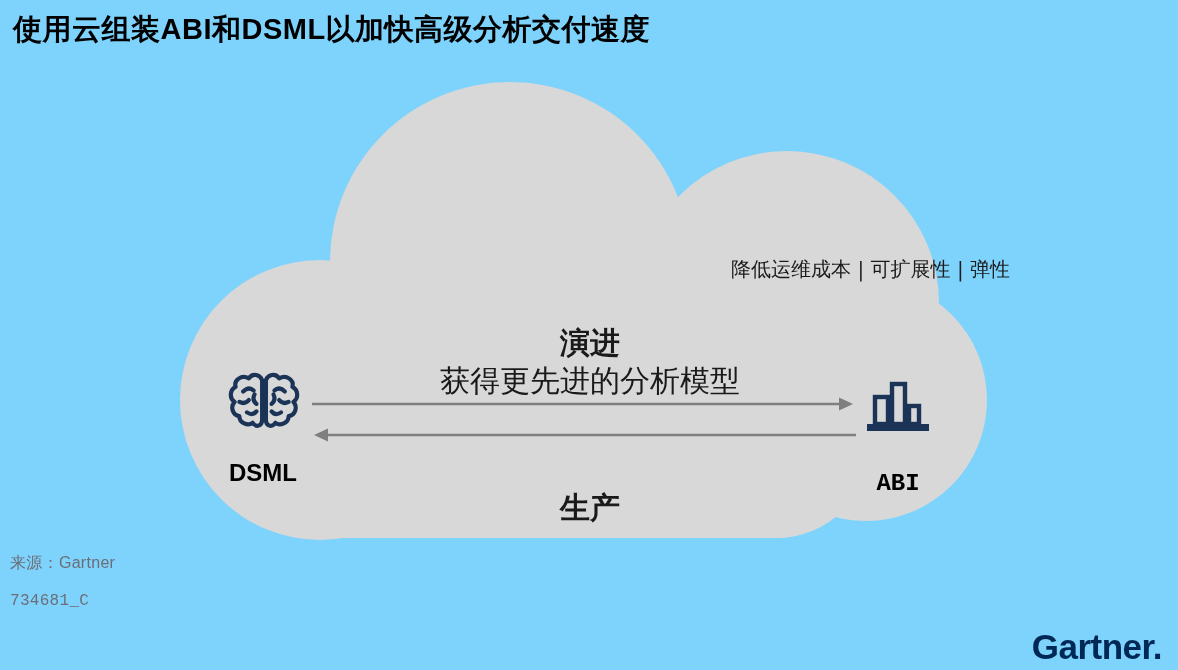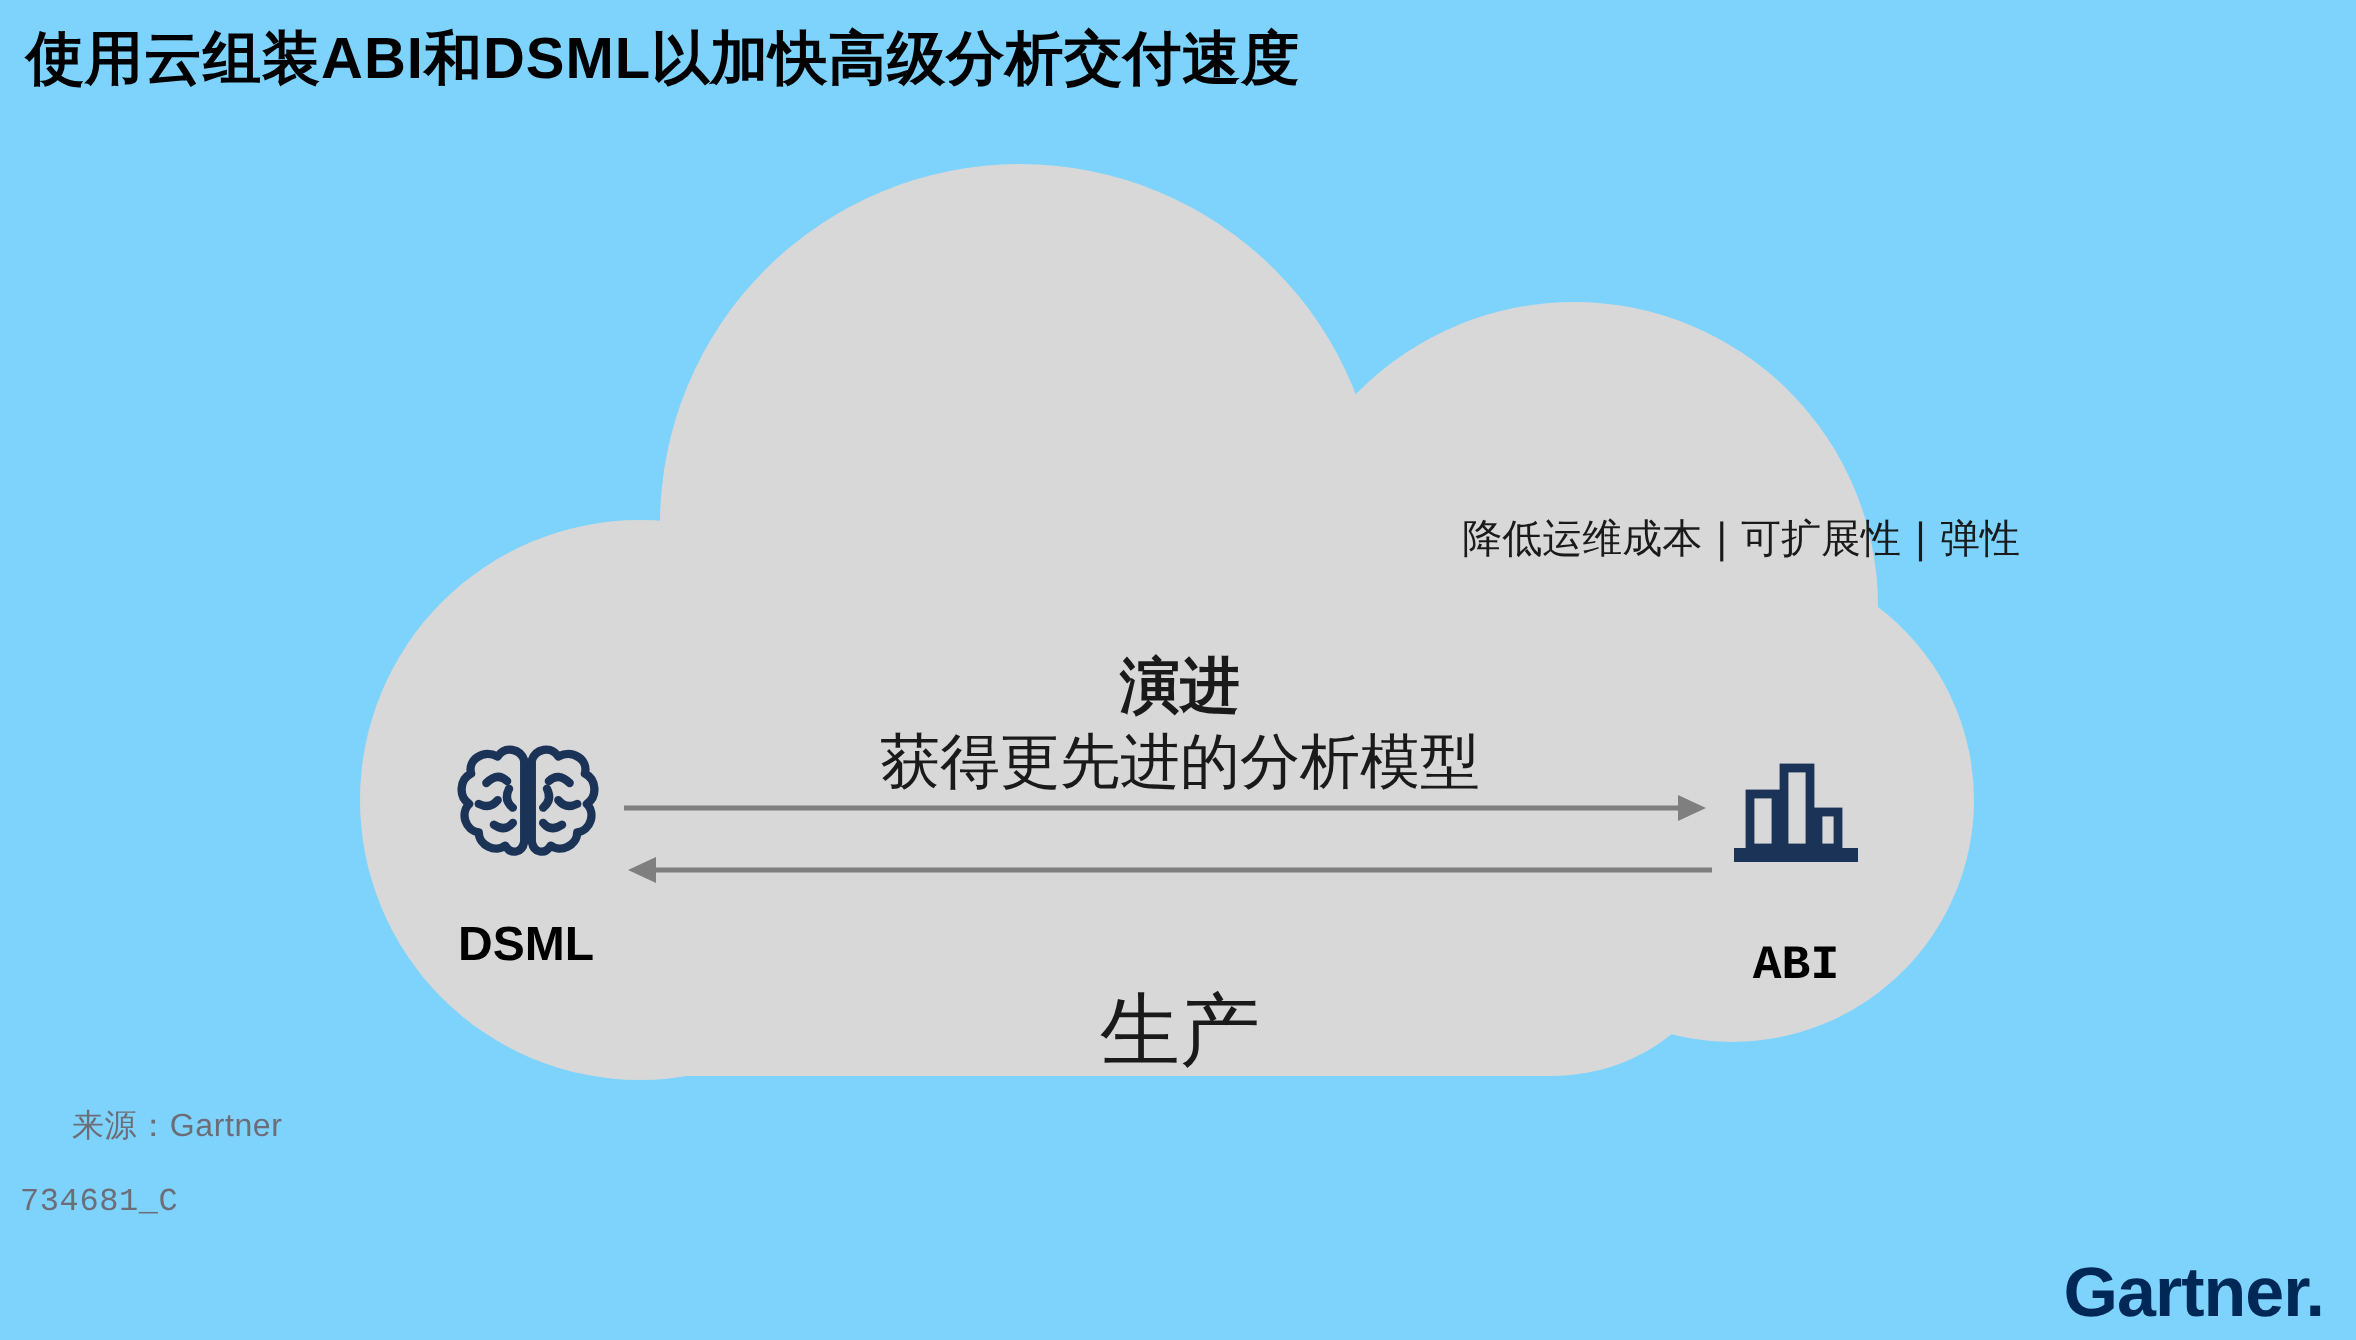--- a/index.html
+++ b/index.html
@@ -33,21 +33,21 @@
     width: 840px;
     text-align: center;
     color: #1a1a1a;
     font-family: "DejaVu Serif", serif;
     white-space: nowrap;
   }
   .benefits  { top: 256px; font-size: 20px; text-align: right; }
   .evolve-h  { top: 323px; font-size: 30px; font-weight: bold; }
   .evolve-d  { top: 361px; font-size: 30px; }
   .produce-d { top: 449px; font-size: 30px; }
-  .produce-h { top: 488px; font-size: 40px; font-weight: normal; }
+  .produce-h { top: 488px; font-size: 30px; font-weight: bold; }
   .arrows-svg {
     position: absolute;
     left: 0; top: 0;
     width: 1178px; height: 670px;
     pointer-events: none;
   }
   .node-icon { position: absolute; }
   .brain-box { left: 228px; top: 370px; width: 72px; height: 62px; }
   .chart-box { left: 864px; top: 378px; width: 68px; height: 56px; }
   .node-label {
@@ -62,21 +62,21 @@
   }
   .dsml-label { left: 218px; top: 443px; }
   .abi-label  { left: 853px; top: 454px; font-family: Liberation Mono, monospace; }
   .footer-line {
     position: absolute;
     left: 10px;
     font-size: 16px;
     color: #6d6d77;
     letter-spacing: 0.3px;
   }
-  .source { top: 553px; margin-left: 26px; }
+  .source { top: 553px; }
   .doc-id { top: 592px; font-family: Liberation Mono, monospace; }
   .logo {
     position: absolute;
     right: 16px;
     top: 627px;
     font-size: 35px;
     font-weight: bold;
     color: #002856;
     letter-spacing: -0.5px;
   }

